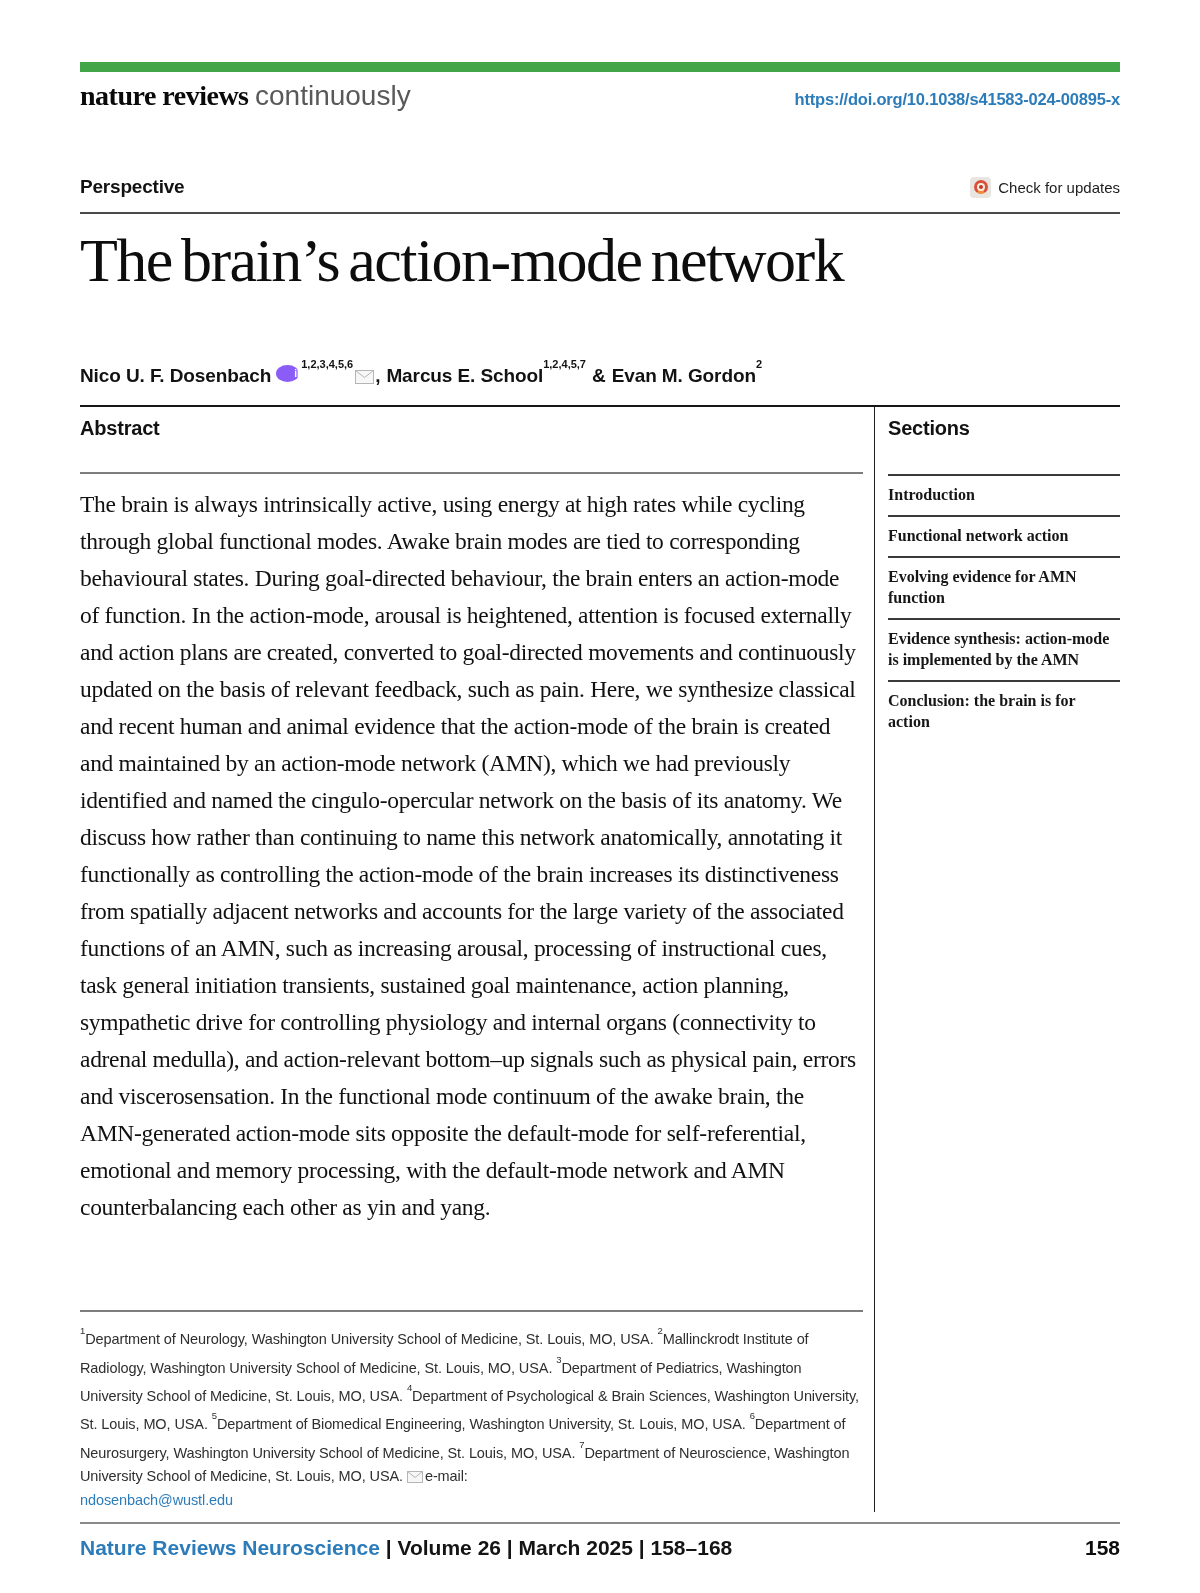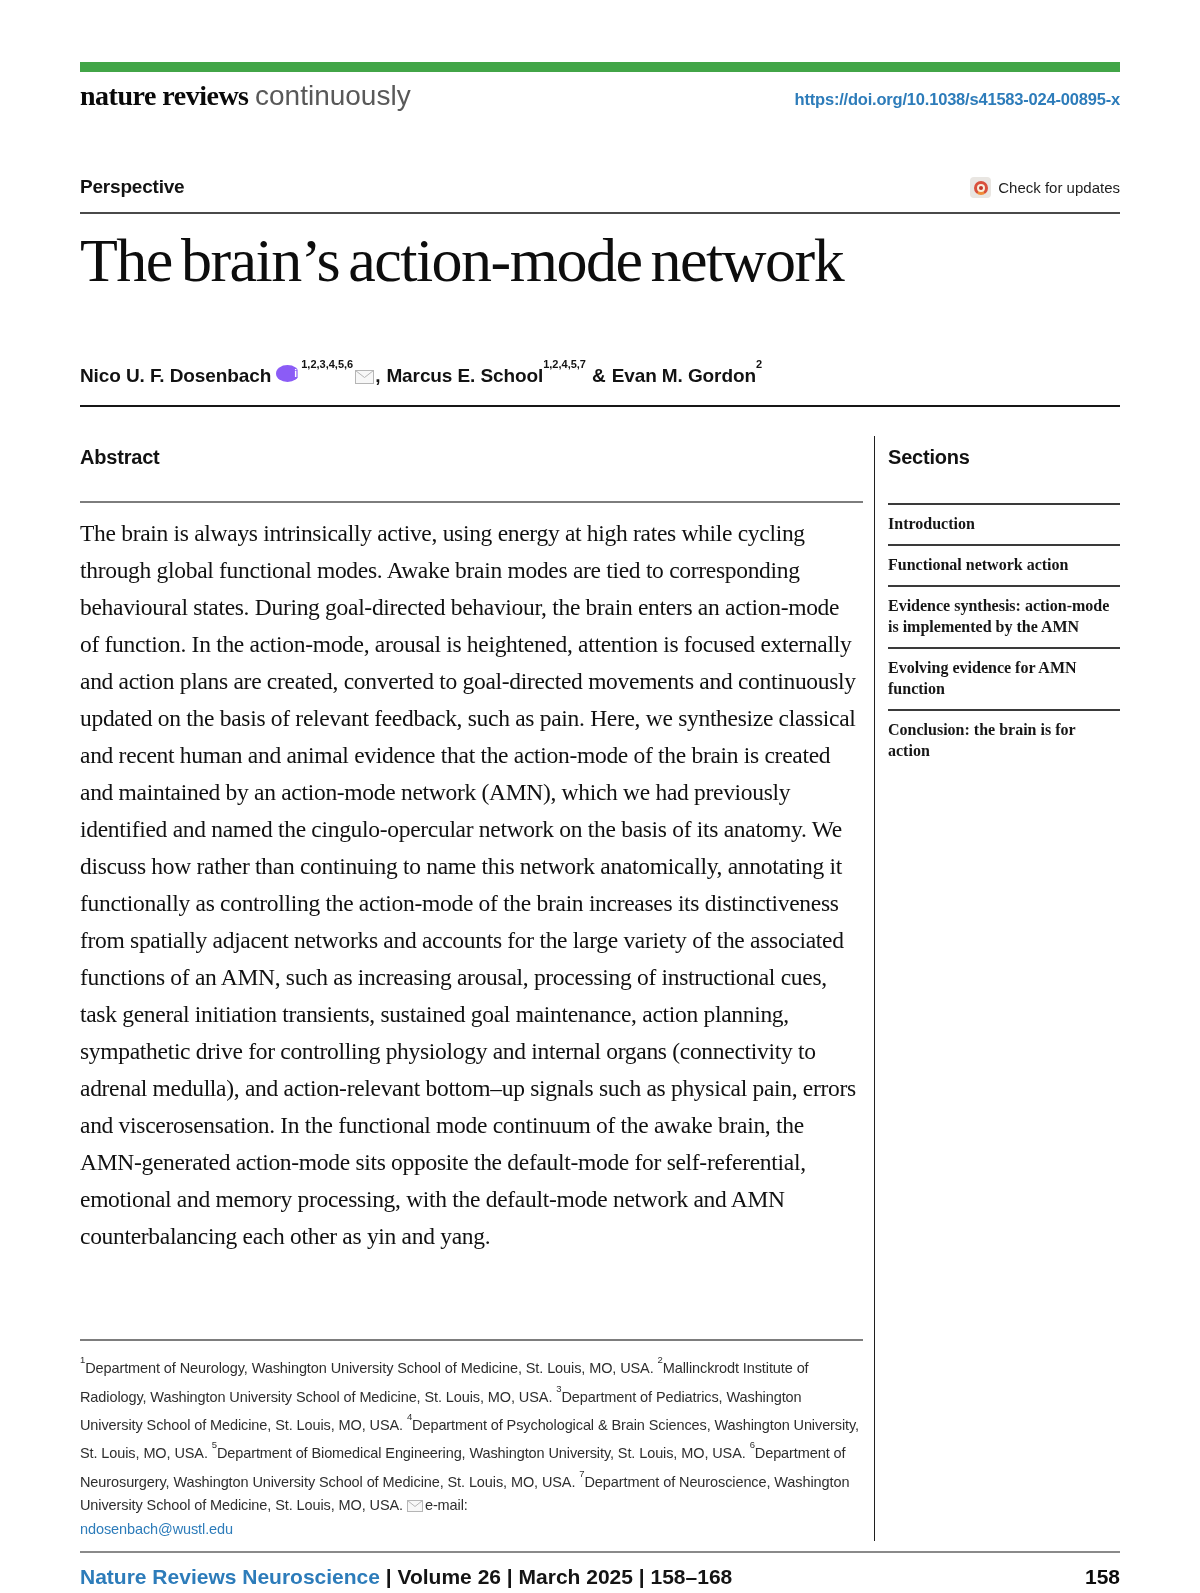--- a/index.html
+++ b/index.html
@@ -15,21 +15,21 @@
   .page{padding:0 80px;}
   
   .greenbar{margin-top:62px;height:10px;background:var(--green);}
   
   .logo-row{margin-top:8px;display:flex;justify-content:space-between;align-items:baseline;}
   .logo{font-family:"Liberation Serif",serif;font-size:28px;letter-spacing:-0.5px;}
   .logo .bold{font-weight:700;color:#0a0a0a;}
   .logo .light{font-family:"Liberation Sans",sans-serif;font-weight:400;color:#595959;letter-spacing:0;}
   .doi a{color:var(--link);font-size:16.5px;font-weight:700;text-decoration:none;letter-spacing:-0.2px;margin-left:16px;}
   
-  .persp-row{margin-top:64px;display:flex;justify-content:space-between;align-items:flex-end;}
+  .persp-row{margin-top:64px;display:flex;justify-content:space-between;align-items:center;}
   .persp{font-size:19px;font-weight:700;letter-spacing:-0.2px;}
   .cfu{display:flex;align-items:center;gap:7px;cursor:pointer;}
   .cfu-box{width:21px;height:21px;border-radius:4px;background:#e9e6e2;display:flex;align-items:center;justify-content:center;}
   .cfu-ring{width:14px;height:14px;border-radius:50%;background:conic-gradient(#d9503c 0 40%,#ef8b3a 40% 60%,#d9503c 60% 100%);position:relative;}
   .cfu-ring::after{content:"";position:absolute;inset:3px;border-radius:50%;background:#f7efdc;}
   .cfu-ring::before{content:"";position:absolute;left:5px;top:5px;width:4px;height:4px;border-radius:50%;background:#c0372b;z-index:1;}
   .cfu-label{font-size:15px;font-weight:500;color:#1c1c1c;}
   .rule-persp{margin-top:14px;border-bottom:2px solid var(--rule-dark);}
   
   h1.title{
@@ -37,21 +37,21 @@
     font-size:62px;line-height:1.12;letter-spacing:-1.5px;word-spacing:-5px;color:#0d0d0d;
   }
   
   .authors{margin-top:70px;font-size:19px;font-weight:700;letter-spacing:-0.1px;display:flex;flex-wrap:wrap;}
   .authors sup{font-size:11px;font-weight:700;position:relative;top:-7px;letter-spacing:0;}
   .orcid{display:inline-flex;width:17px;height:17px;border-radius:50%;background:#8b5cf6;color:#fff;
     font-size:10px;font-weight:700;align-items:center;justify-content:center;margin:0 2px 0 5px;font-style:normal;padding-left:23px;}
   .env{margin:0 1px 0 2px;position:relative;top:2px;}
   .rule-abs{margin-top:18px;border-bottom:2px solid var(--rule-black);}
   
-  .cols{display:flex;align-items:stretch;margin-top:29px;}
+  .cols{display:flex;align-items:stretch;}
   .col-left{width:783px;display:flex;flex-direction:column;}
   .vdiv{width:1px;background:#1f1f1f;margin-left:11px;}
   .col-right{flex:1;margin-left:13px;}
   .blk-head{padding-top:10px;font-size:20px;font-weight:700;letter-spacing:-0.2px;}
   .rule-under-abs{margin-top:32px;border-bottom:2px solid #7d7d7d;}
   .abstract{
     margin-top:12px;font-family:Liberation Serif, serif;font-size:23.5px;line-height:37px;
     letter-spacing:-0.3px;color:#111;
   }
   
@@ -141,22 +141,22 @@
       </div>
     </div>
 
     <div class="vdiv"></div>
 
     <div class="col-right">
       <div class="blk-head">Sections</div>
       <div class="sec-list">
         <div class="sec-item">Introduction</div>
         <div class="sec-item">Functional network action</div>
+        <div class="sec-item">Evolving evidence for AMN function</div>
         <div class="sec-item">Evidence synthesis: action-mode is implemented by the AMN</div>
-        <div class="sec-item">Evolving evidence for AMN function</div>
         <div class="sec-item">Conclusion: the brain is for action</div>
       </div>
     </div>
 
   </div>
 
   <div class="footer-rule"></div>
   <div class="footer-row">
     <div>
       <a href="#">Nature Reviews Neuroscience</a><span class="footer-meta"> | Volume 26 | March 2025 | 158–168</span>

